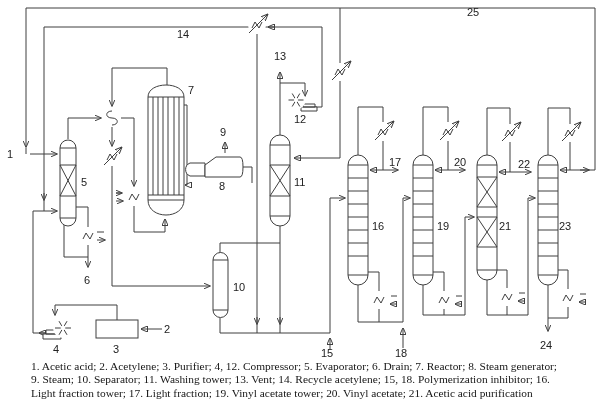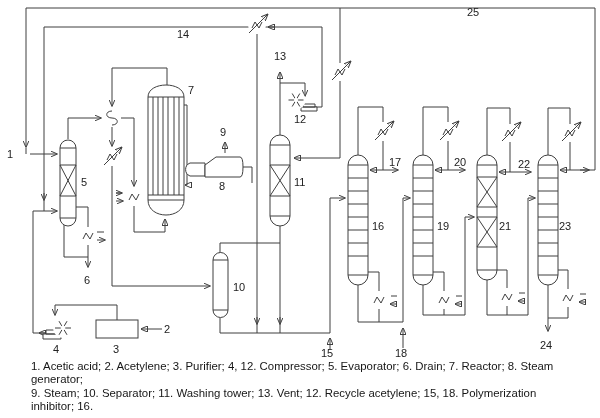--- a/index.html
+++ b/index.html
@@ -4,21 +4,21 @@
 <style>
   html,body{margin:0;padding:0;background:#ffffff;}
   .page{position:relative;width:600px;height:418px;background:#ffffff;overflow:hidden;
         font-family:"Liberation Sans",sans-serif;}
   .pfd-svg{position:absolute;left:0;top:0;}
   .pfd-svg path,.pfd-svg line,.pfd-svg polyline{stroke:#3f3f3f;stroke-width:1;fill:none;}
   .pfd-svg .vessel{fill:#ffffff;}
   .pfd-svg .sym{fill:#ffffff;}
   .pfd-svg text{font-family:"Liberation Sans",sans-serif;font-size:11px;fill:#222222;stroke:none;}
   .caption{position:absolute;left:31px;top:360px;width:550px;
-           font-family:Liberation Sans, sans-serif;font-size:11.4px;line-height:13.4px;
+           font-family:Liberation Serif, serif;font-size:11.4px;line-height:13.4px;
            color:#161616;}
 </style>
 </head>
 <body>
 
 <div class="page">
 
 <svg class="pfd-svg" width="600" height="358" viewBox="0 0 600 358">
   <defs>
     <marker id="arr" markerWidth="7" markerHeight="6" refX="5.5" refY="3" orient="auto">
@@ -294,16 +294,17 @@
         <text x="499" y="230">21</text>
         <text x="518" y="168">22</text>
         <text x="559" y="230">23</text>
         <text x="540" y="349">24</text>
         <text x="467" y="16">25</text>
       </g>
 </svg>
 
 <div class="caption" id="caption">
       <div>1. Acetic acid; 2. Acetylene; 3. Purifier; 4, 12. Compressor; 5. Evaporator; 6. Drain; 7. Reactor; 8. Steam generator;</div>
-      <div>9. Steam; 10. Separator; 11. Washing tower; 13. Vent; 12. Recycle acetylene; 15, 18. Polymerization inhibitor; 16.</div>
+      <div>9. Steam; 10. Separator; 11. Washing tower; 13. Vent; 14. Recycle acetylene; 15, 18. Polymerization inhibitor; 16.</div>
+      <div>Light fraction tower; 17. Light fraction; 19. Vinyl acetate tower; 20. Vinyl acetate; 21. Acetic acid purification</div>
     </div>
 
 </div>
 
 </body></html>

